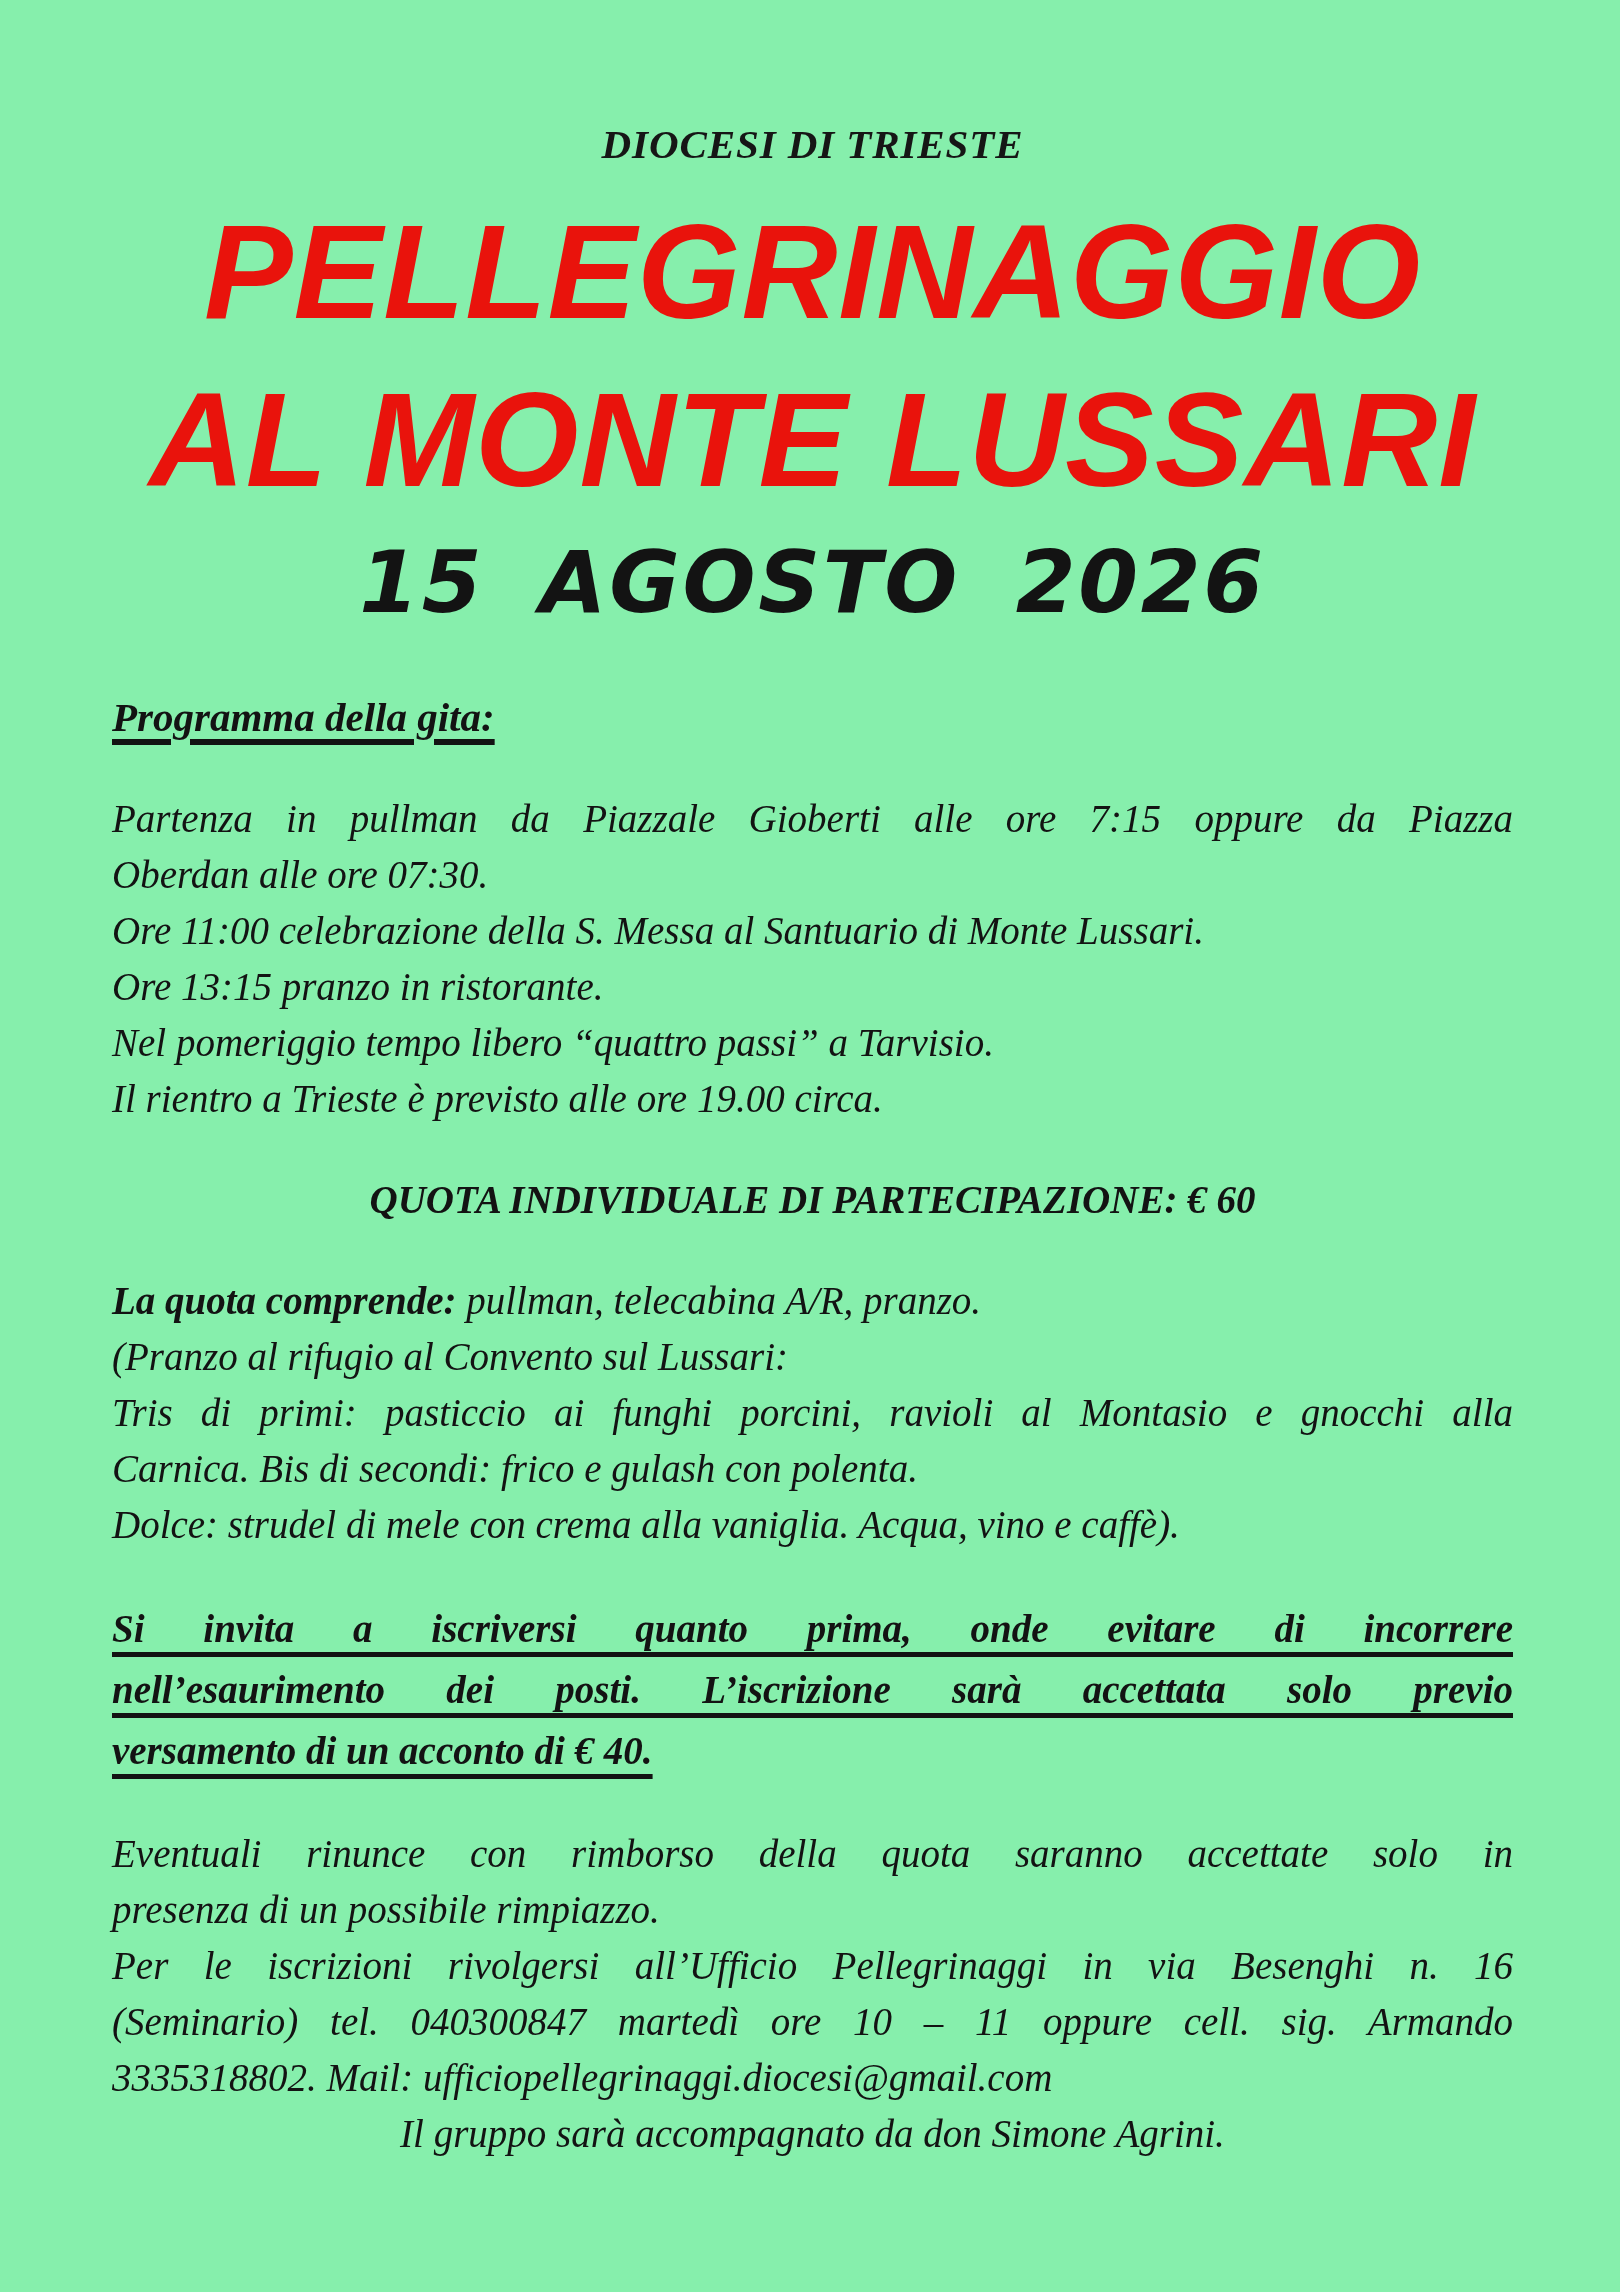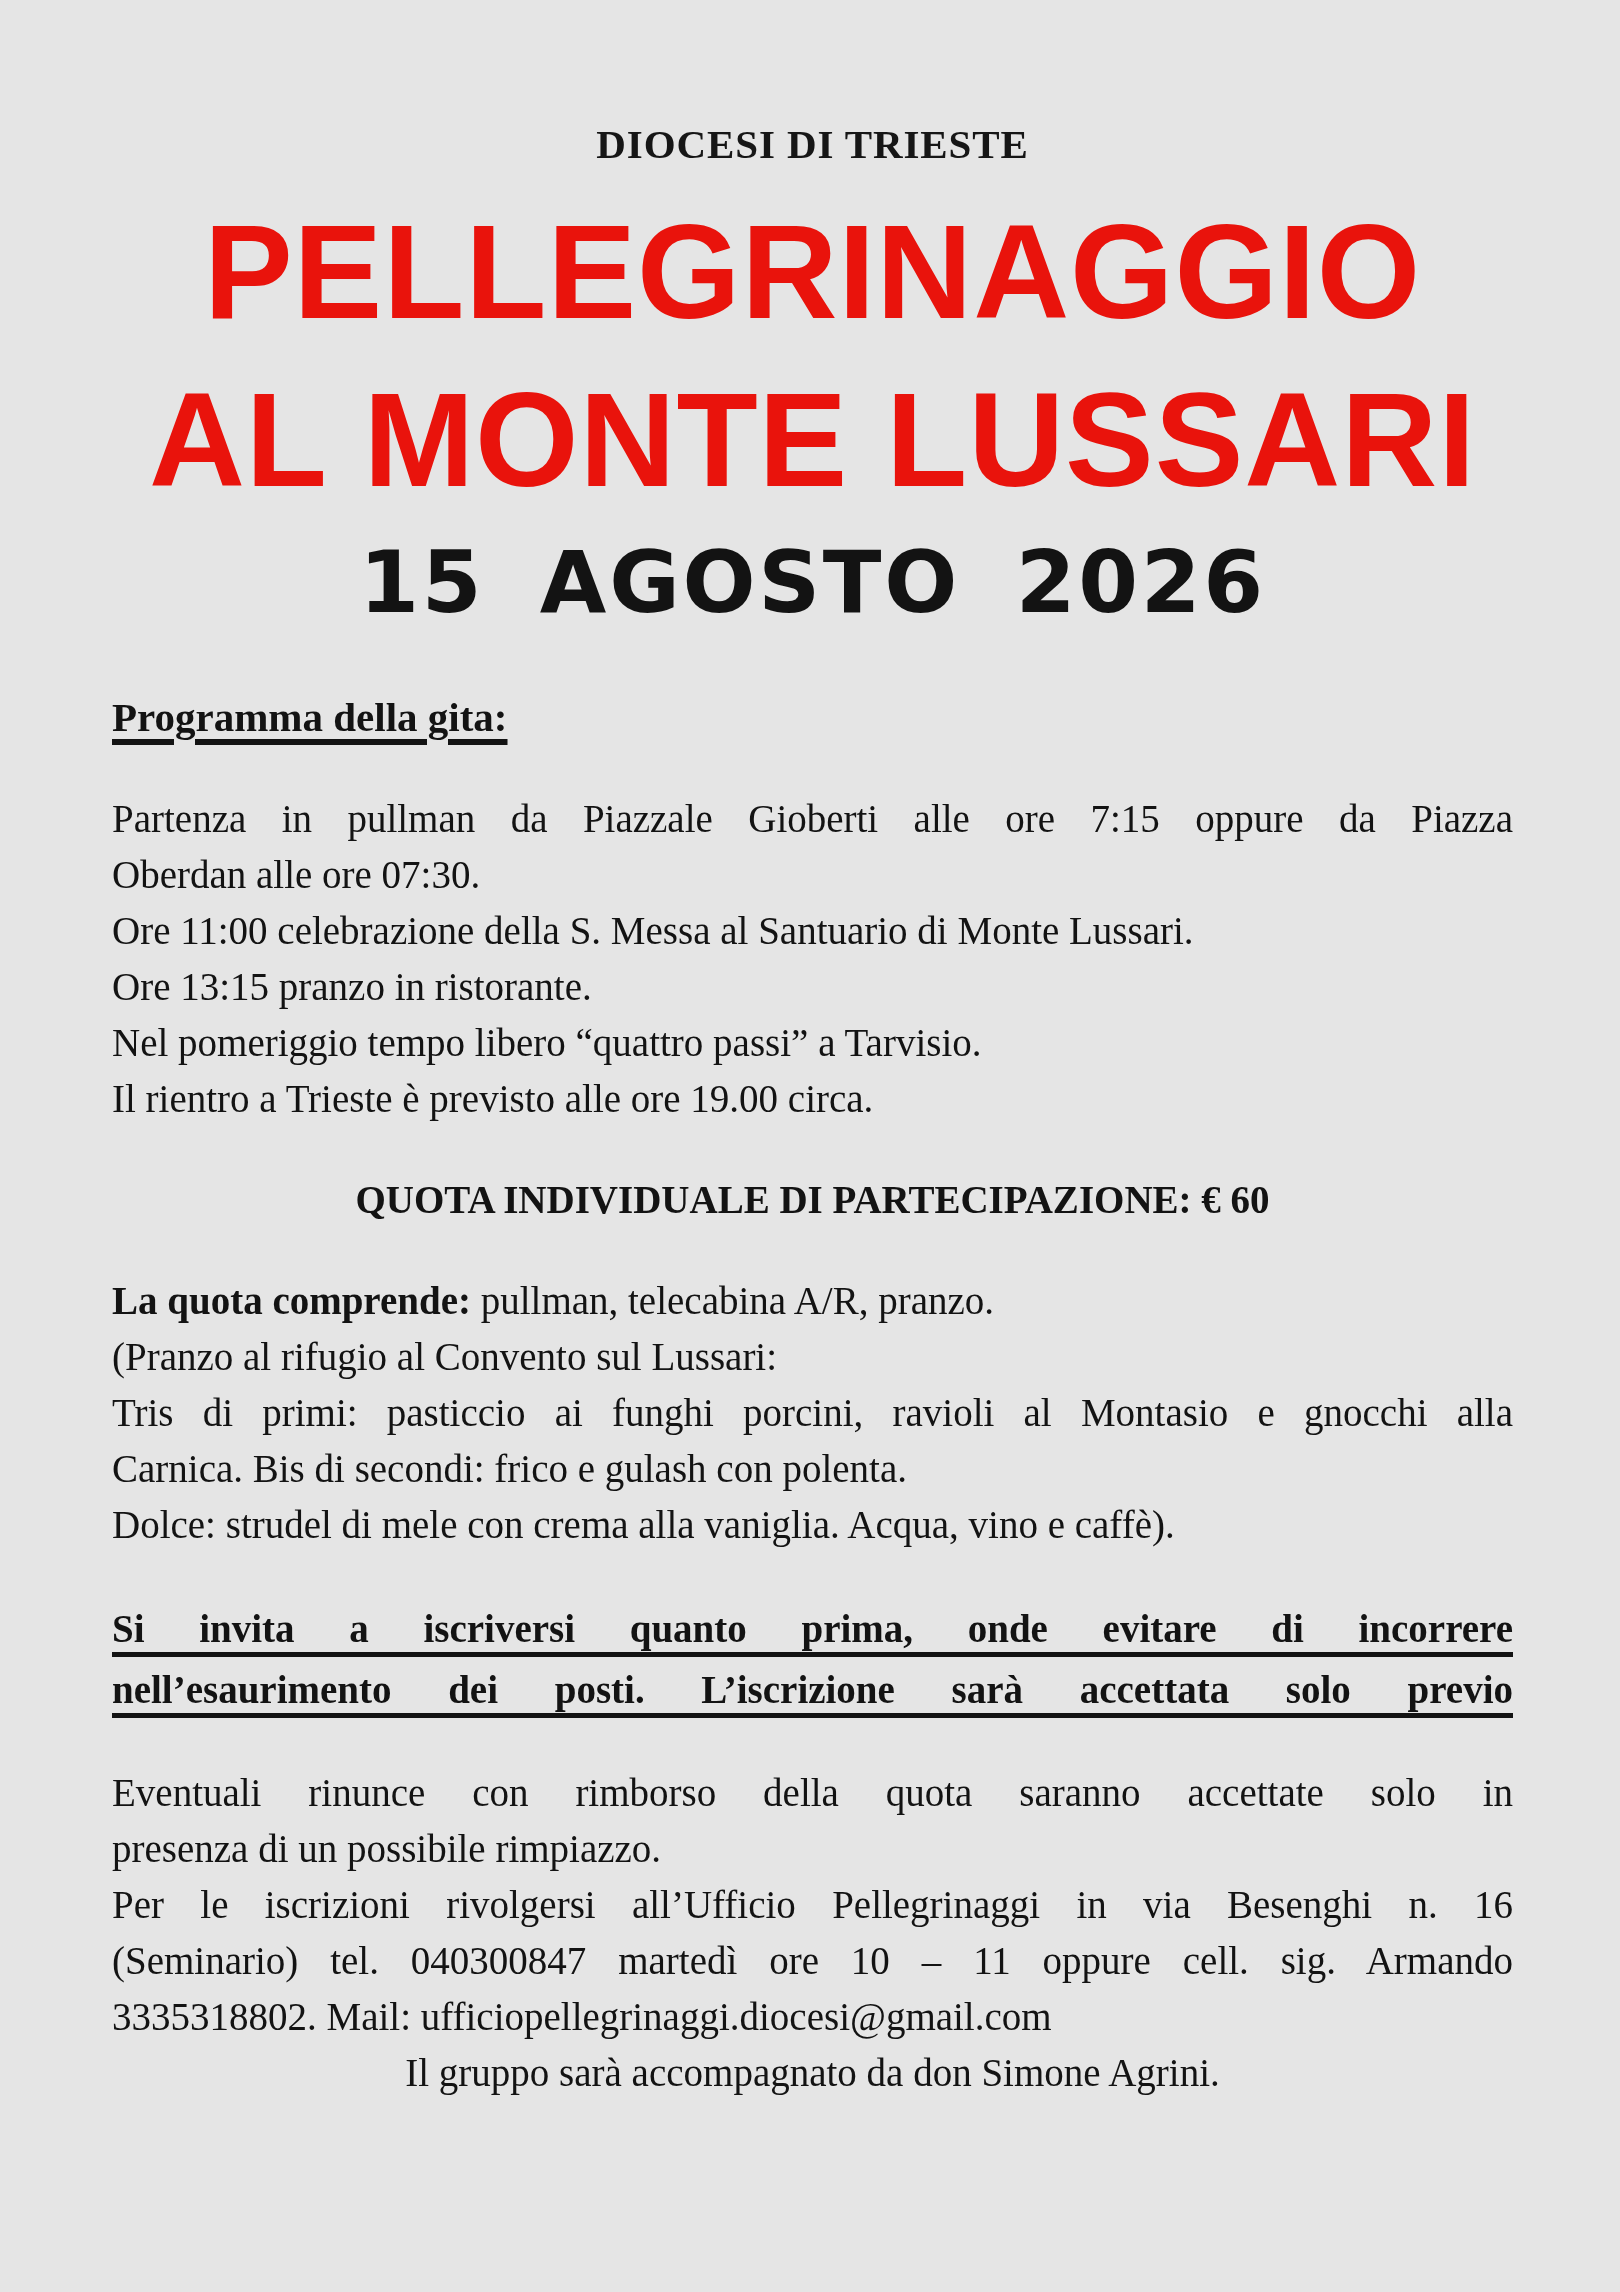--- a/index.html
+++ b/index.html
@@ -5,26 +5,27 @@
   html, body {
     margin: 0;
     padding: 0;
     background: #ffffff;
   }
   .page {
     position: relative;
     width: 1620px;
     height: 2293px;
     margin: 0 auto;
-    background: #e5e5e5;
+    background: #86efac;
     overflow: hidden;
     box-sizing: border-box;
     padding: 116px 107px 0 112px;
     color: #111111;
     font-family: "Liberation Serif", serif;
+    font-style: italic;
   }
   .org-line {
     text-align: center;
     font-family: "Liberation Serif", serif;
     font-weight: bold;
     font-size: 41px;
     line-height: 56px;
     letter-spacing: 0.9px;
     color: #161616;
   }
@@ -123,20 +124,21 @@
     <div class="line">(Pranzo al rifugio al Convento sul Lussari:</div>
     <div class="line j">Tris di primi: pasticcio ai funghi porcini, ravioli al Montasio e gnocchi alla</div>
     <div class="line">Carnica. Bis di secondi: frico e gulash con polenta.</div>
     <div class="line">Dolce: strudel di mele con crema alla vaniglia. Acqua, vino e caffè).</div>
 
     <div class="gap"></div>
 
     <div class="invite">
       <div class="line j">Si invita a iscriversi quanto prima, onde evitare di incorrere</div>
       <div class="line j">nell’esaurimento dei posti. L’iscrizione sarà accettata solo previo</div>
+      <div class="line">versamento di un acconto di € 40.</div>
     </div>
 
     <div class="gap"></div>
 
     <div class="line j">Eventuali rinunce con rimborso della quota saranno accettate solo in</div>
     <div class="line">presenza di un possibile rimpiazzo.</div>
     <div class="line j">Per le iscrizioni rivolgersi all’Ufficio Pellegrinaggi in via Besenghi n. 16</div>
     <div class="line j">(Seminario) tel. 040300847 martedì ore 10 – 11 oppure cell. sig. Armando</div>
     <div class="line">3335318802. Mail: ufficiopellegrinaggi.diocesi@gmail.com</div>
 

